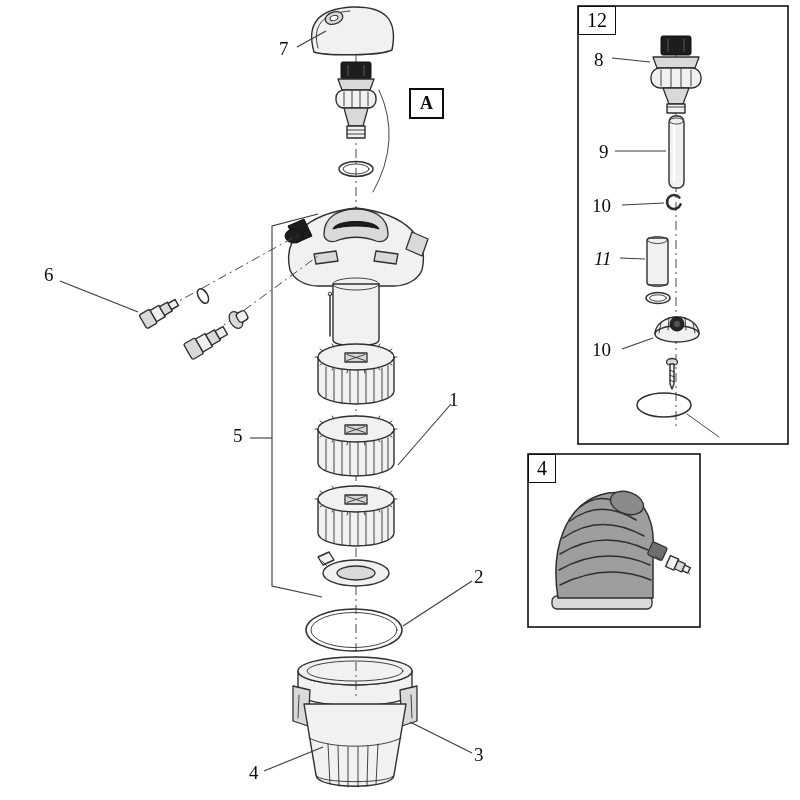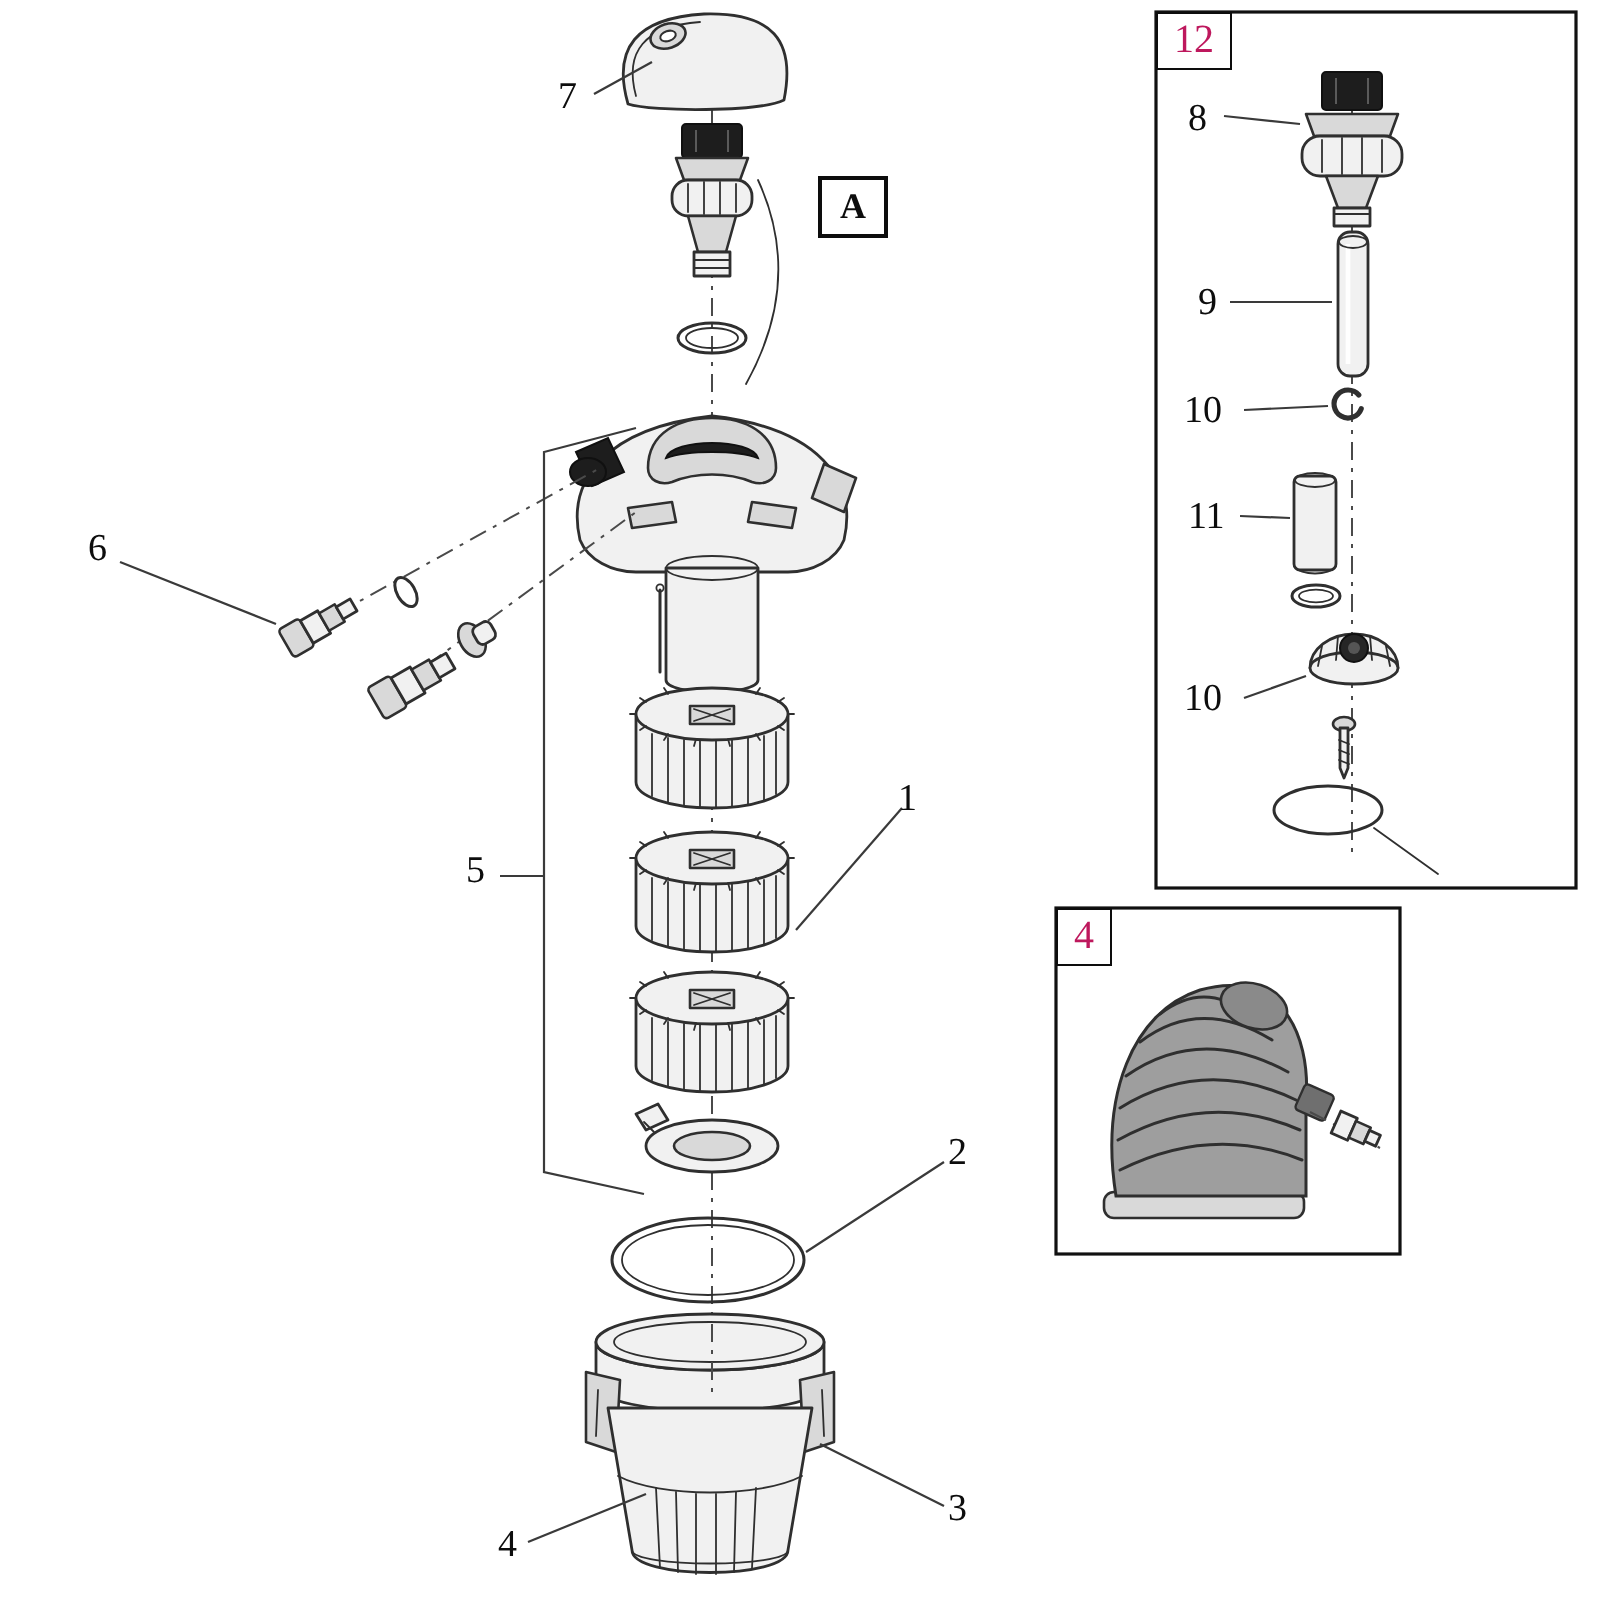--- a/index.html
+++ b/index.html
@@ -16,21 +16,21 @@
   .fill-dk{ fill:#1d1d1d; stroke:#101010; stroke-width:1; }
   .cdash  { stroke:#4a4a4a; stroke-width:1; fill:none; stroke-dasharray:9 4 2 4; }
   .leader { stroke:#3a3a3a; stroke-width:1.1; fill:none; }
   .boxln  { stroke:#111; stroke-width:1.6; fill:none; }
 
   
   .callout { position:absolute; font-size:19px; line-height:1; color:#0d0d0d; }
   .callout.boxed { border:2px solid #0d0d0d; padding:4px 9px 5px; font-weight:700;
                    font-size:18px; background:#ffffff; }
   .corner-label { position:absolute; border:1.6px solid #0d0d0d; background:#ffffff;
-                  font-size:20px; line-height:1; padding:3px 8px 4px; color:#be185d; }
+                  font-size:20px; line-height:1; padding:3px 8px 4px; color:#000000; }
 </style>
 </head>
 <body>
 
 <div class="canvas">
 
   <svg class="art" width="800" height="800" viewBox="0 0 800 800">
 
     <defs>
       <g id="foamDisc">
@@ -296,18 +296,18 @@
   <div class="callout" style="left:233px; top:426px;">5</div>
   <div class="callout" style="left:449px; top:390px;">1</div>
   <div class="callout" style="left:474px; top:567px;">2</div>
   <div class="callout" style="left:474px; top:745px;">3</div>
   <div class="callout" style="left:249px; top:763px;">4</div>
 
   <div class="corner-label" style="left:578px; top:6px;">12</div>
   <div class="callout" style="left:594px; top:50px;">8</div>
   <div class="callout" style="left:599px; top:142px;">9</div>
   <div class="callout" style="left:592px; top:196px;">10</div>
-  <div class="callout" style="left:594px; top:249px;">11</div>
+  <div class="callout" style="left:594px; top:249px;font-style:italic;">11</div>
   <div class="callout" style="left:592px; top:340px;">10</div>
 
   <div class="corner-label" style="left:528px; top:454px;">4</div>
 
 </div>
 
 </body></html>

